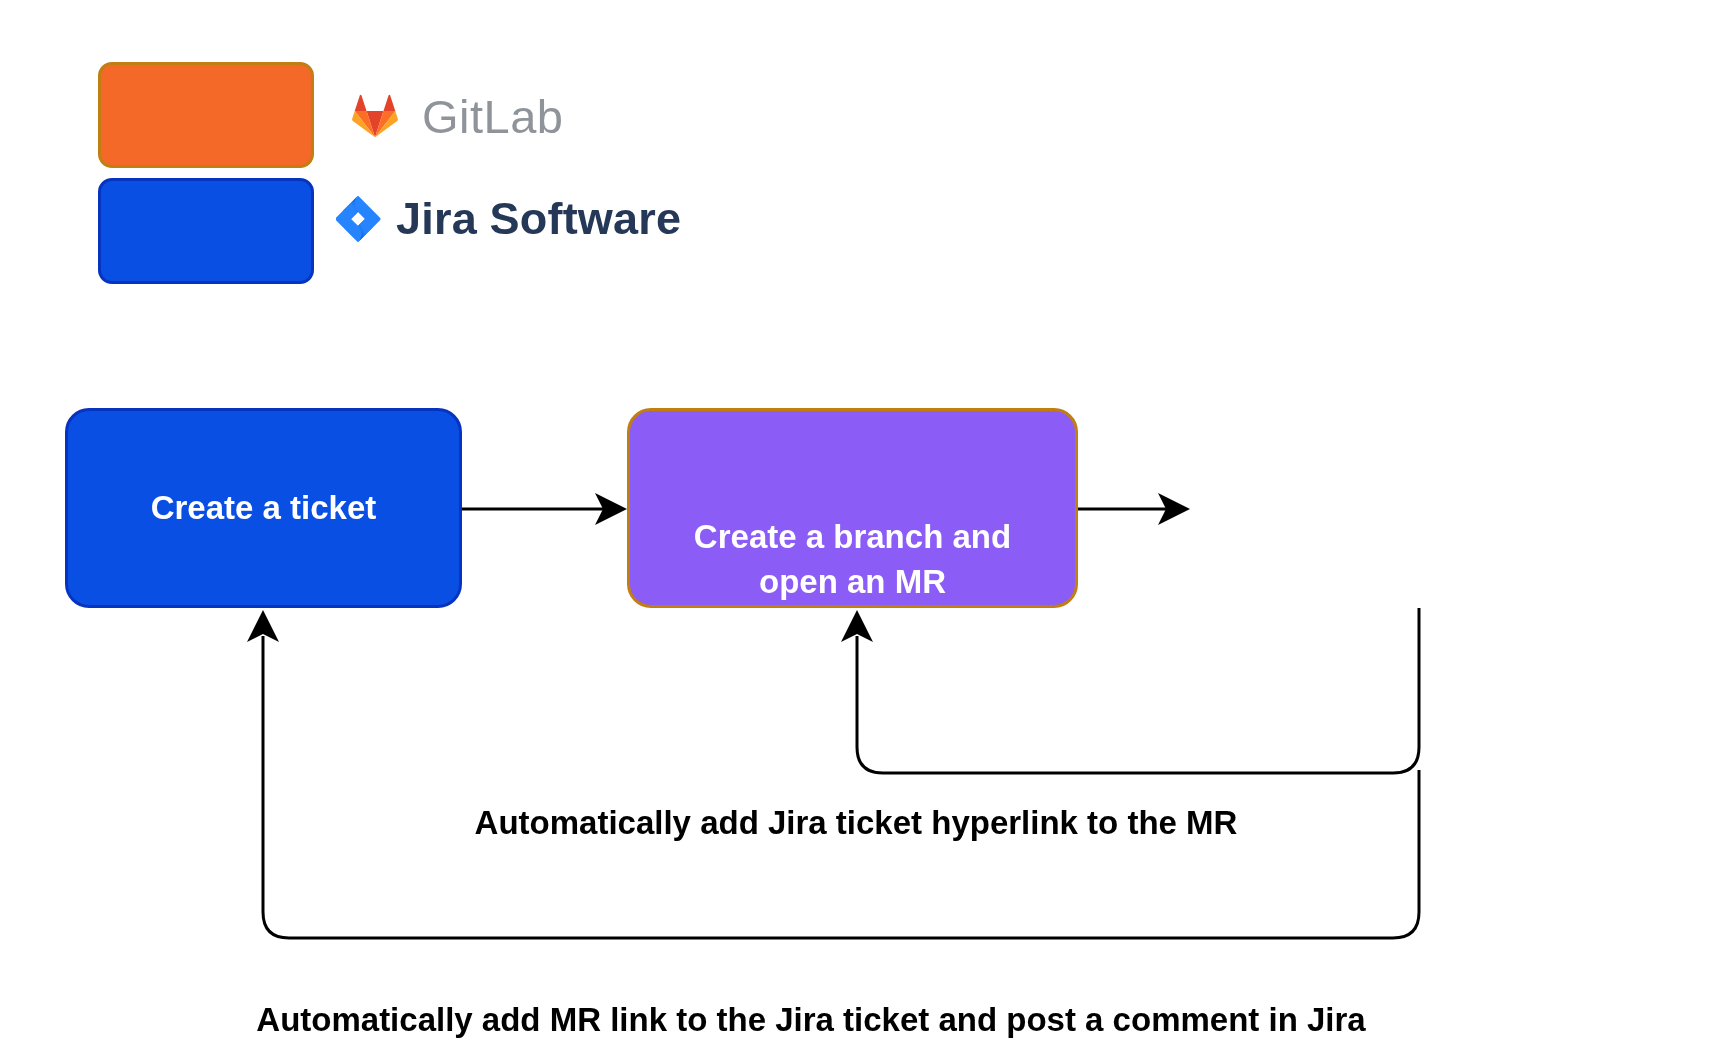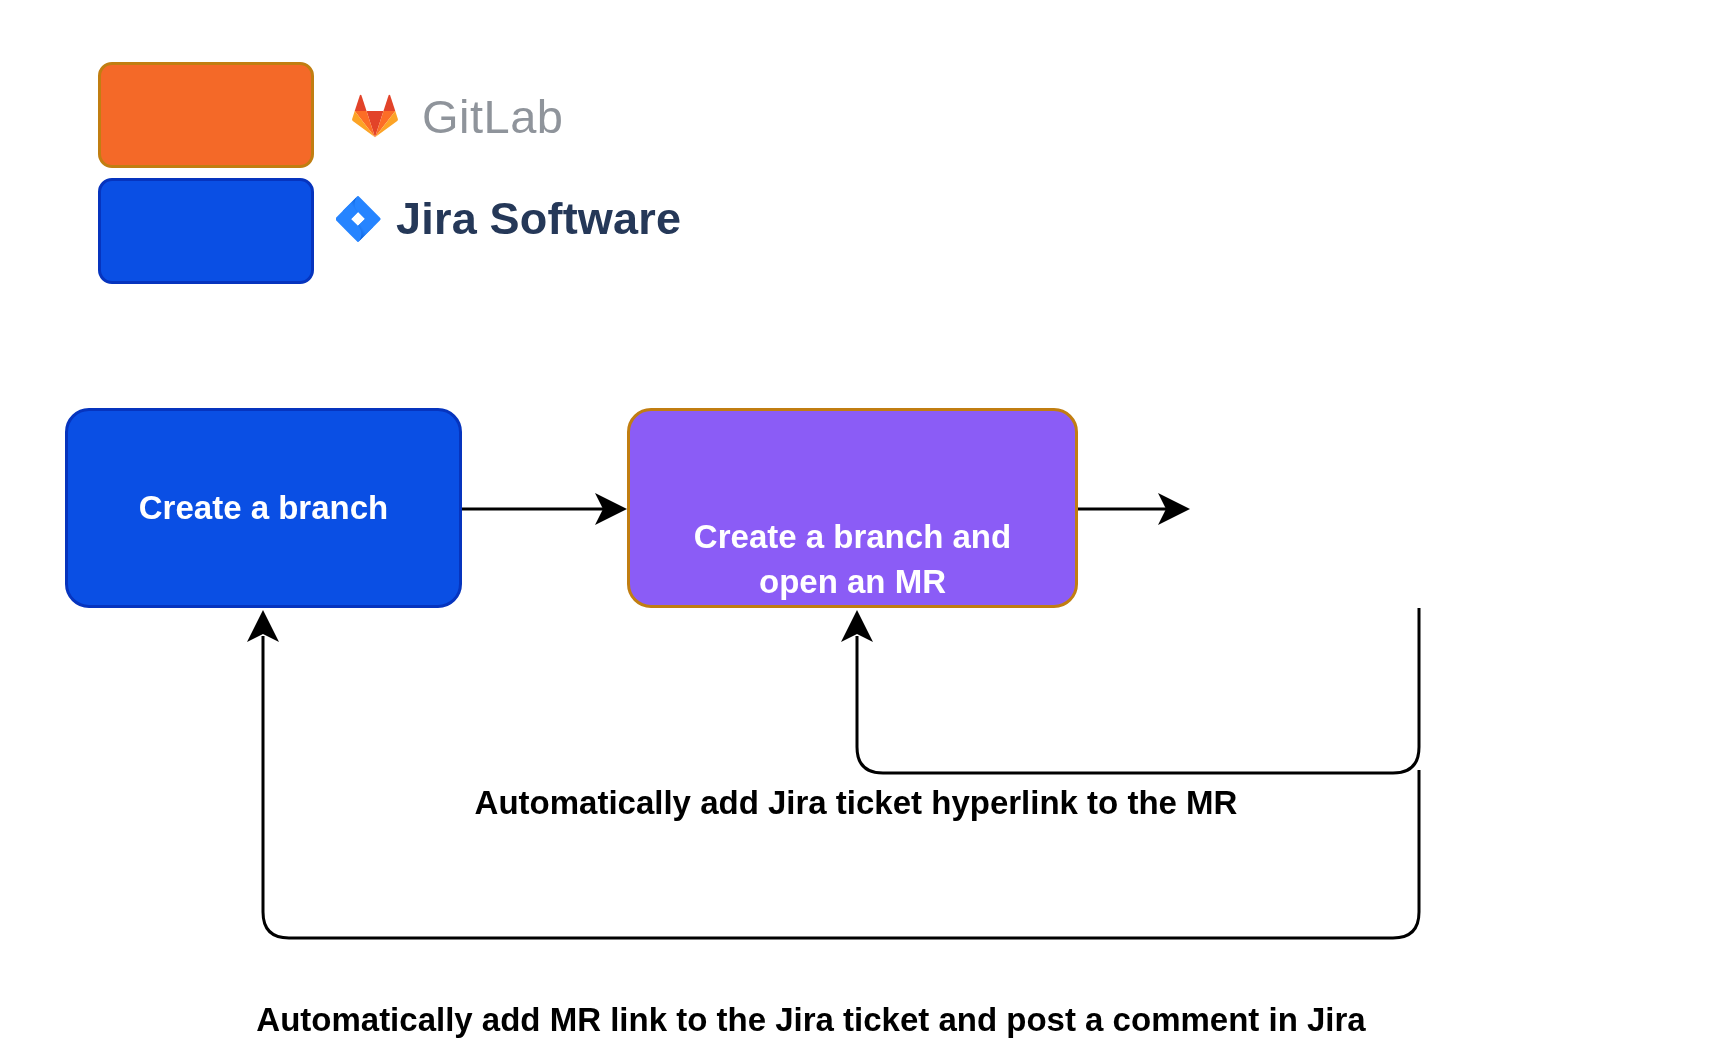--- a/index.html
+++ b/index.html
@@ -28,21 +28,21 @@
   .node.n3{left:1190px;width:460px;}
 
   
   svg.arrows{position:absolute;left:0;top:0;pointer-events:none;}
   .edge{stroke:#000000;stroke-width:3;fill:none;}
   .head{fill:#000000;stroke:none;}
 
   
   .loop-label{position:absolute;color:#000000;font-weight:bold;font-size:33px;
               text-align:center;white-space:nowrap;}
-  .loop-label.inner{left:356px;top:784px;width:1000px;}
+  .loop-label.inner{left:356px;top:804px;width:1000px;}
   .loop-label.outer{left:111px;top:1001px;width:1400px;}
 </style>
 </head>
 <body>
 
 <div class="canvas">
 
   <div class="swatch orange"></div>
   <div class="swatch blue"></div>
 
@@ -72,21 +72,21 @@
       <path fill="#FCA326" d="M143.75,243.63 124.84,301.8 a12.88,12.88 0 0 0 4.66,14.39 L293,435 Z"></path>
       <path fill="#E24329" d="M143.75,243.63 h87.12 L193.45,128.41 a6.47,6.47 0 0 0 -12.27,0 Z"></path>
       <path fill="#FC6D26" d="M293,435 355.16,243.63 h87.11 Z"></path>
       <path fill="#FCA326" d="M442.27,243.63 l18.91,58.17 a12.88,12.88 0 0 1 -4.66,14.39 L293,435 Z"></path>
       <path fill="#E24329" d="M442.27,243.63 H355.16 L392.58,128.41 a6.47,6.47 0 0 1 12.27,0 Z"></path>
     </svg>
     <span class="gitlab-word">GitLab</span>
   </div>
 
   <div class="node blue n1">
-    <span>Create a branch</span>
+    <span>Create a ticket</span>
   </div>
   <div class="node orange n2">
     <span>Create a branch and open an MR</span>
   </div>
 
   <svg class="arrows" width="1714" height="1060" viewBox="0 0 1714 1060">
 
     <path class="edge" d="M462,509 H606"></path>
     <polygon class="head" points="627,509 595,493 603,509 595,525"></polygon>
 

